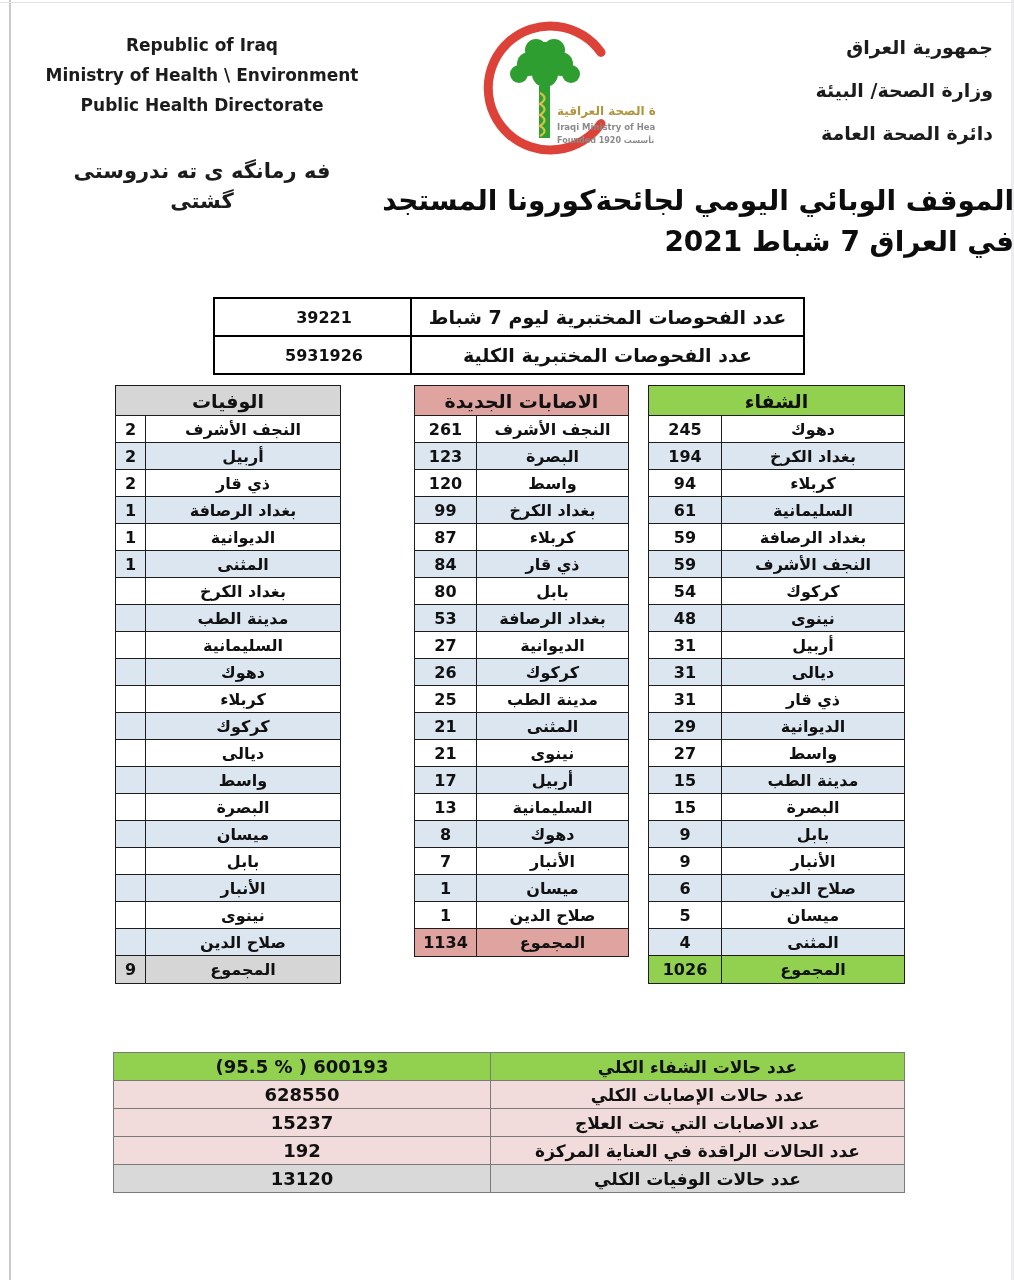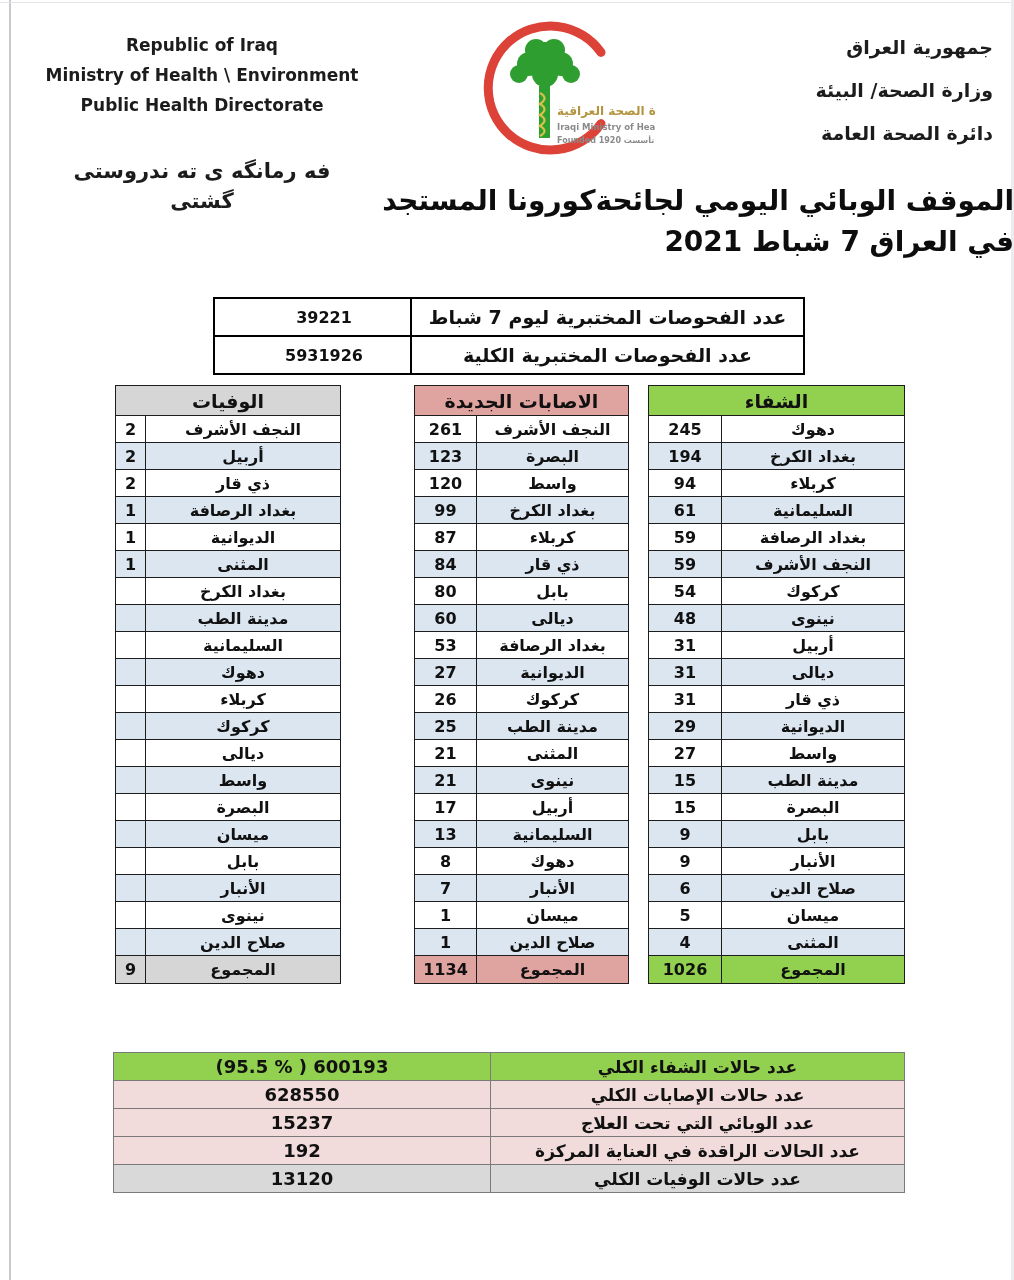--- a/index.html
+++ b/index.html
@@ -256,24 +256,20 @@
       </tr>
       <tr>
         <td class="val">84</td>
         <td class="name">ذي قار</td>
       </tr>
       <tr>
         <td class="val">80</td>
         <td class="name">بابل</td>
       </tr>
       <tr>
-        <td class="val">60</td>
-        <td class="name">ديالى</td>
-      </tr>
-      <tr>
         <td class="val">53</td>
         <td class="name">بغداد الرصافة</td>
       </tr>
       <tr>
         <td class="val">27</td>
         <td class="name">الديوانية</td>
       </tr>
       <tr>
         <td class="val">26</td>
         <td class="name">كركوك</td>
@@ -432,21 +428,21 @@
       <tr class="s-green">
         <td class="val" dir="ltr">(95.5 % )   600193</td>
         <td class="name">عدد حالات الشفاء الكلي</td>
       </tr>
       <tr class="s-pink">
         <td class="val">628550</td>
         <td class="name">عدد حالات الإصابات الكلي</td>
       </tr>
       <tr class="s-pink">
         <td class="val">15237</td>
-        <td class="name">عدد الوبائي التي تحت العلاج</td>
+        <td class="name">عدد الاصابات التي تحت العلاج</td>
       </tr>
       <tr class="s-pink">
         <td class="val">192</td>
         <td class="name">عدد الحالات الراقدة في العناية المركزة</td>
       </tr>
       <tr class="s-gray">
         <td class="val">13120</td>
         <td class="name">عدد حالات الوفيات الكلي</td>
       </tr>
     </tbody>

